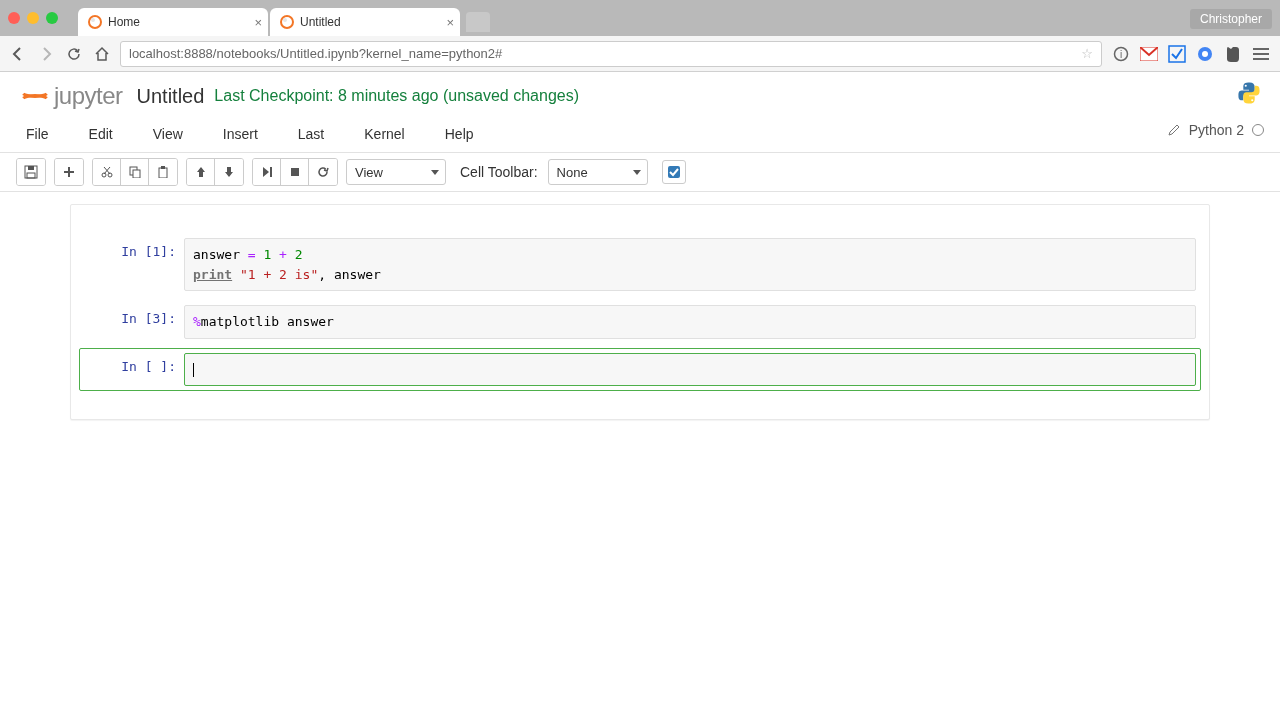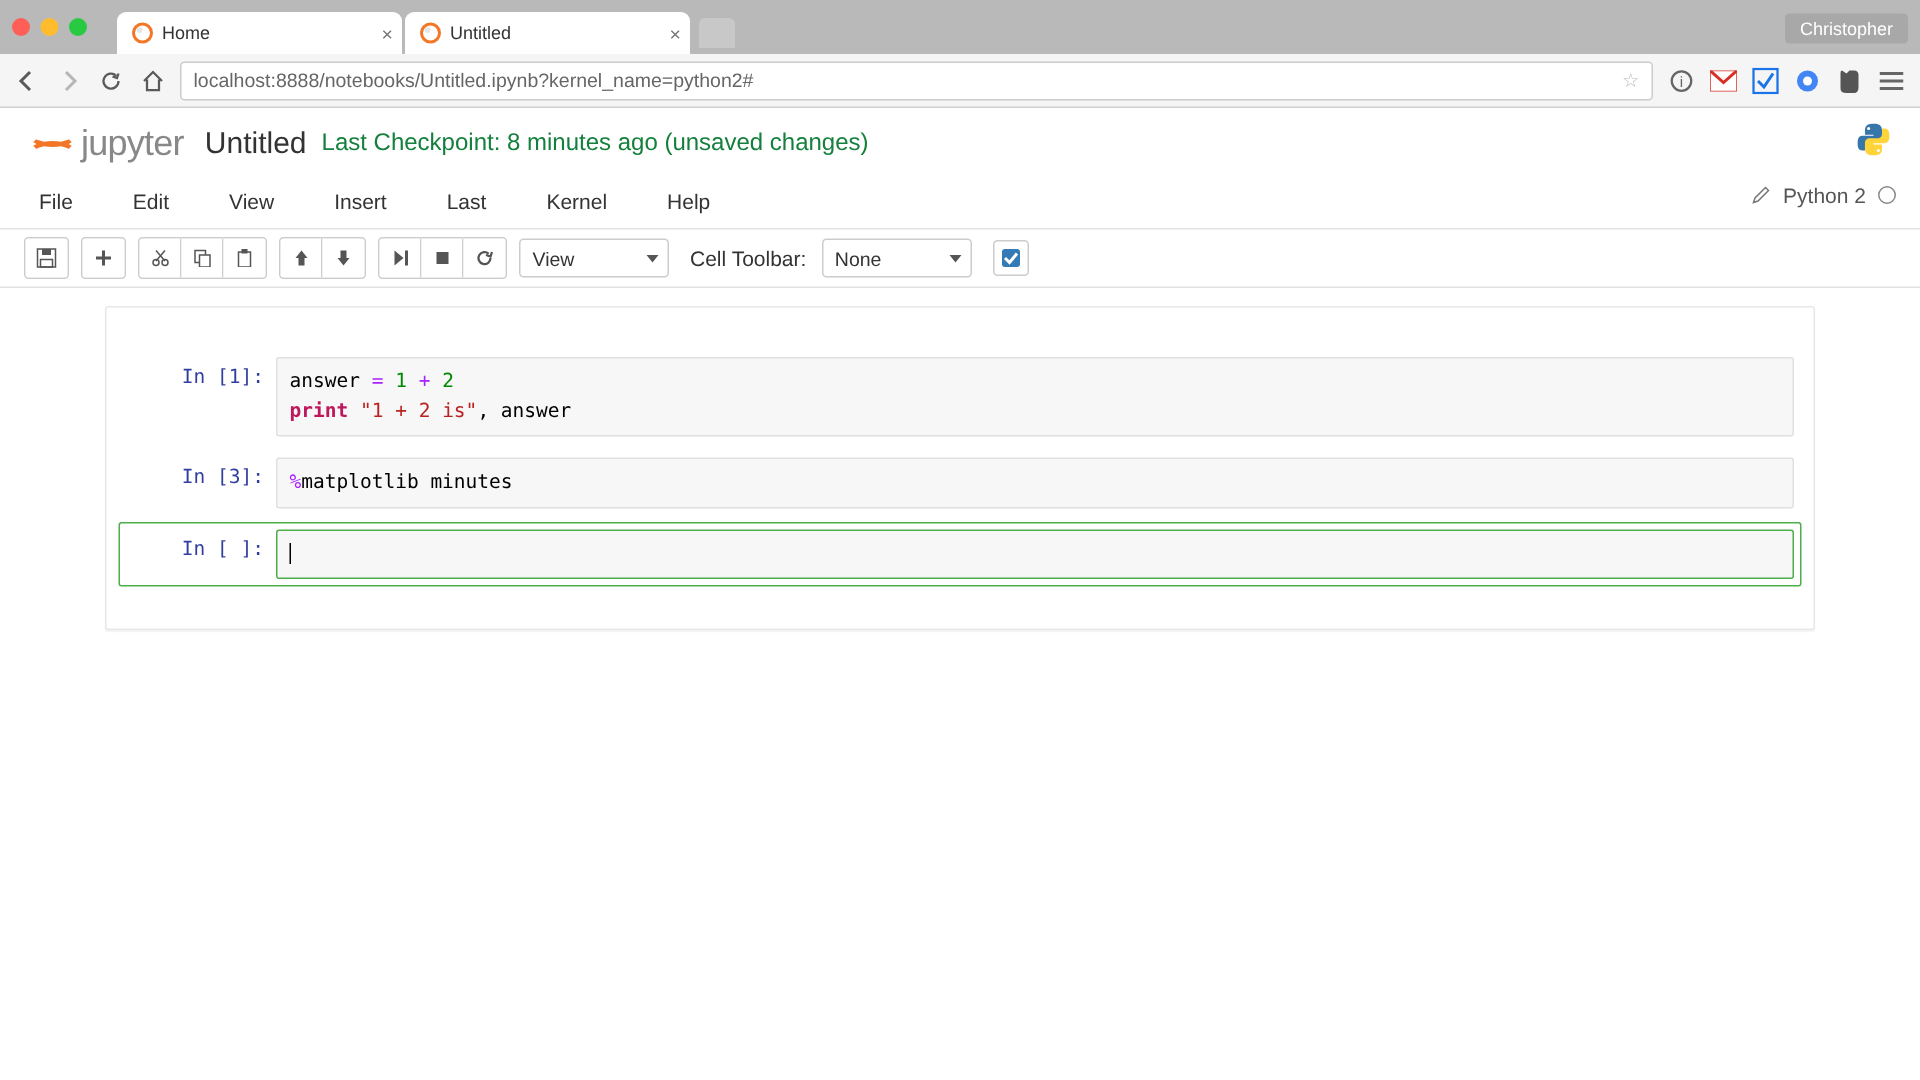--- a/index.html
+++ b/index.html
@@ -69,21 +69,21 @@
 .output-row { display: flex; }
 .output-area { flex: 1; padding: 6px 8px 2px 8px; font-family: Menlo, Monaco, monospace; font-size: 13px; }
 
 .cursor { display: inline-block; width: 1px; height: 14px; background: #000; vertical-align: middle; animation: blink 1s step-end infinite; }
 @keyframes blink { 50% { opacity: 0; } }
 
 
 .c-var { color: #000; }
 .c-op { color: #aa22ff; }
 .c-num { color: #008800; }
-.c-kw { color: #be185d; font-weight: bold; }
+.c-kw { color: #737373; font-weight: bold; text-decoration: underline; }
 .c-str { color: #ba2121; }
 .c-mag { color: #aa22ff; }
 .c-impkw { color: #008800; font-weight: bold; }
 
 svg { display: block; }
 </style>
 </head>
 <body>
 
 <div class="browser-chrome">
@@ -301,21 +301,21 @@
             <div class="input-area">
               <div><span class="c-var">answer</span><span> </span><span class="c-op">=</span><span> </span><span class="c-num">1</span><span> </span><span class="c-op">+</span><span> </span><span class="c-num">2</span></div>
               <div><span class="c-kw">print</span><span> </span><span class="c-str">"1 + 2 is"</span><span>, answer</span></div>
             </div>
           </div>
         </div>
         <div class="cell">
           <div class="cell-inner">
             <div class="prompt">In [3]:</div>
             <div class="input-area">
-              <div><span class="c-mag">%</span><span>matplotlib minutes</span></div>
+              <div><span class="c-mag">%</span><span>matplotlib answer</span></div>
             </div>
           </div>
         </div>
         <div class="cell selected">
           <div class="cell-inner">
             <div class="prompt">In [ ]:</div>
             <div class="input-area">
               <div><span class="cursor"></span></div>
             </div>
           </div>

